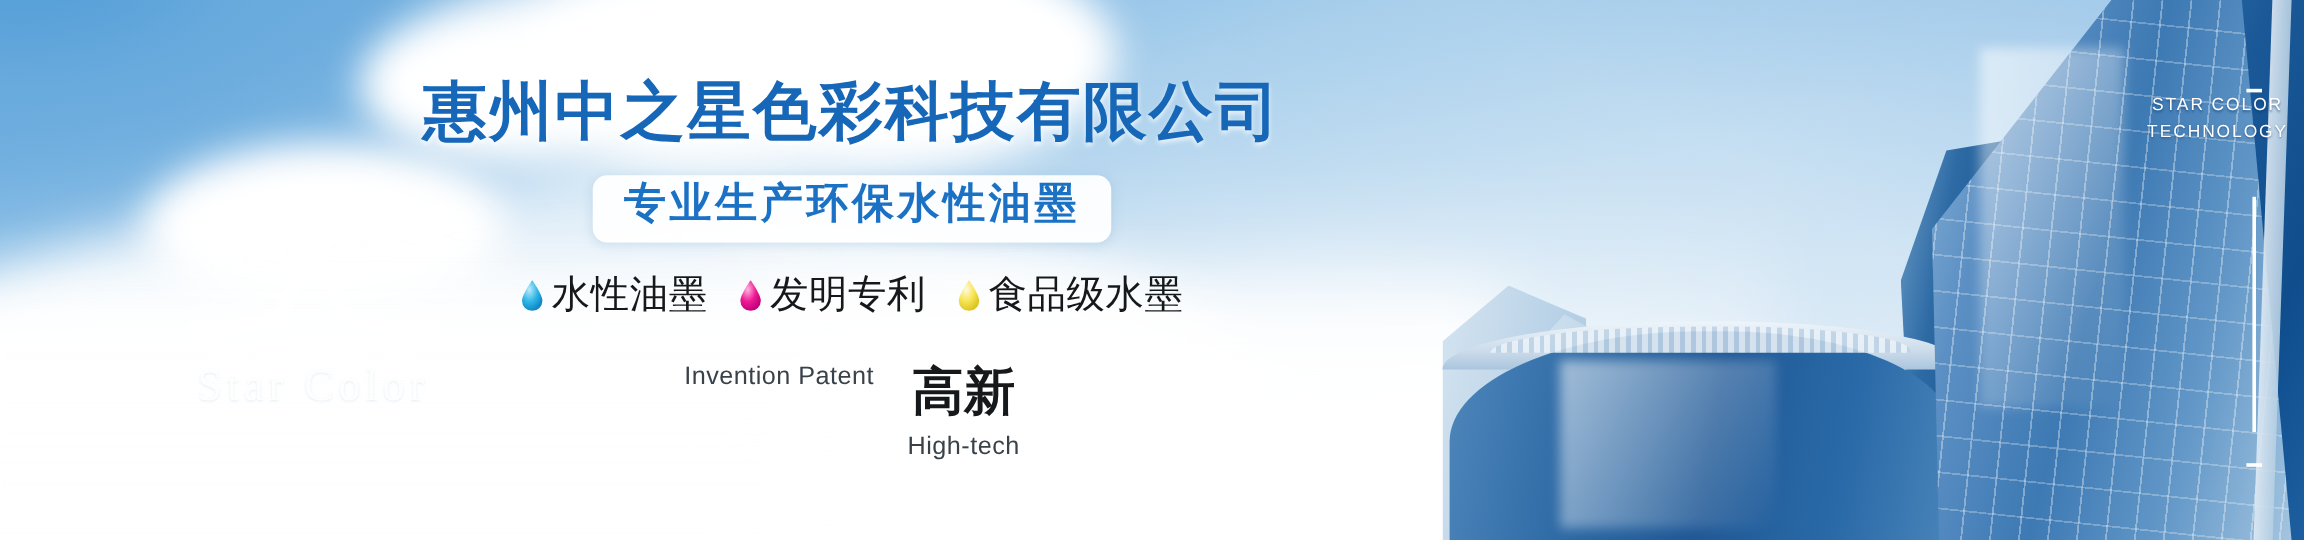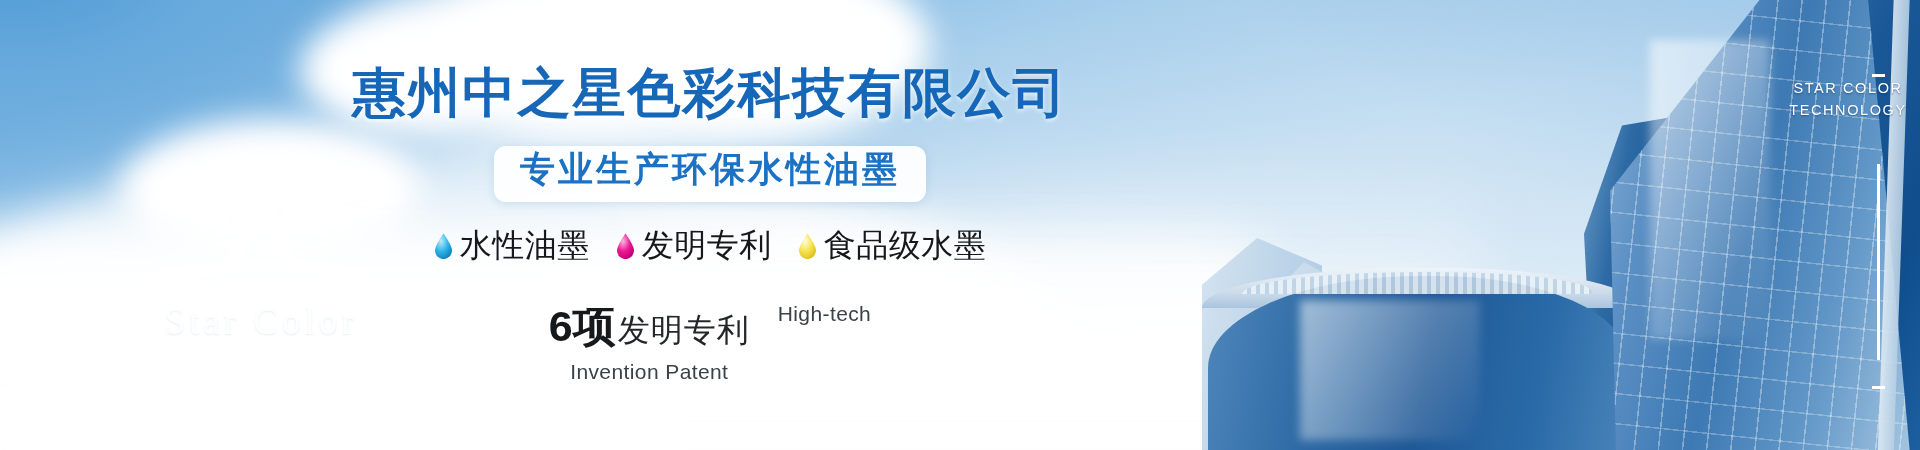--- a/index.html
+++ b/index.html
@@ -284,27 +284,24 @@
               </defs>
             <path d="M9.5 0.5 C9.5 0.5 1 12.2 1 17.6 A8.5 8.5 0 0 0 18 17.6 C18 12.2 9.5 0.5 9.5 0.5 Z" fill="url(#g3)"></path>
           </svg>
         </span>
         <span class="feature-label">食品级水墨</span>
       </div>
     </div>
 
     <div id="badges">
       <div class="badge">
-        <div class="badge-line">
-          <span class="badge-strong">6项</span>
-          <span class="badge-rest">发明专利</span>
-        </div>
         <div class="badge-en">Invention Patent</div>
       </div>
       <div class="badge">
         <div class="badge-line">
+          <span class="badge-strong">高新</span>
         </div>
         <div class="badge-en">High-tech</div>
       </div>
     </div>
 
   </div>
 </div>
 
 </body></html>

